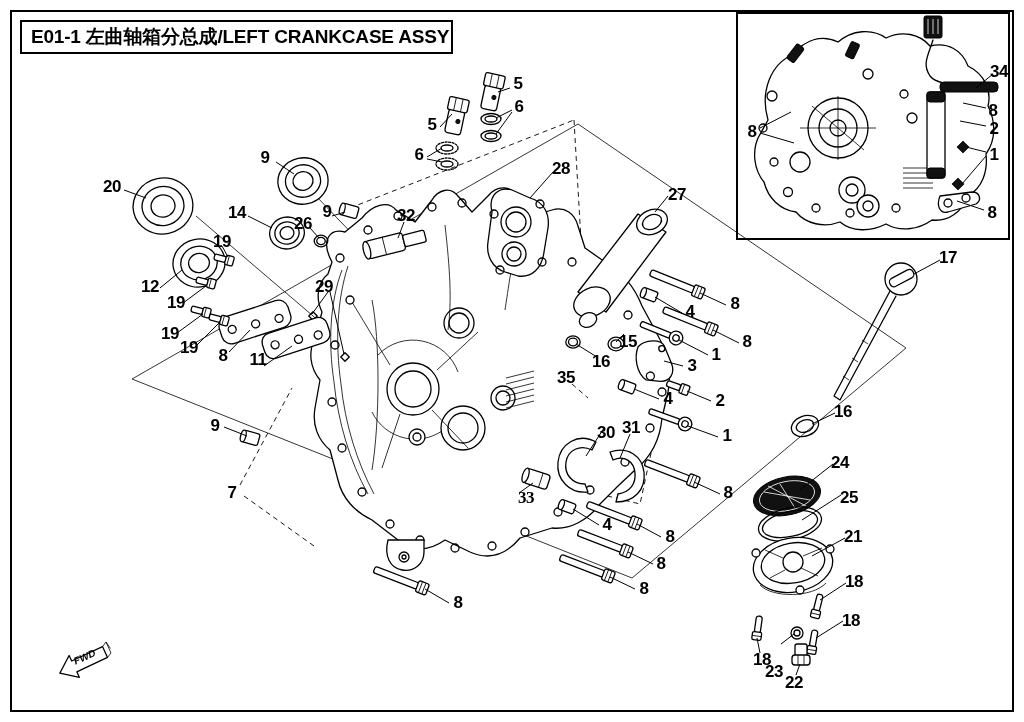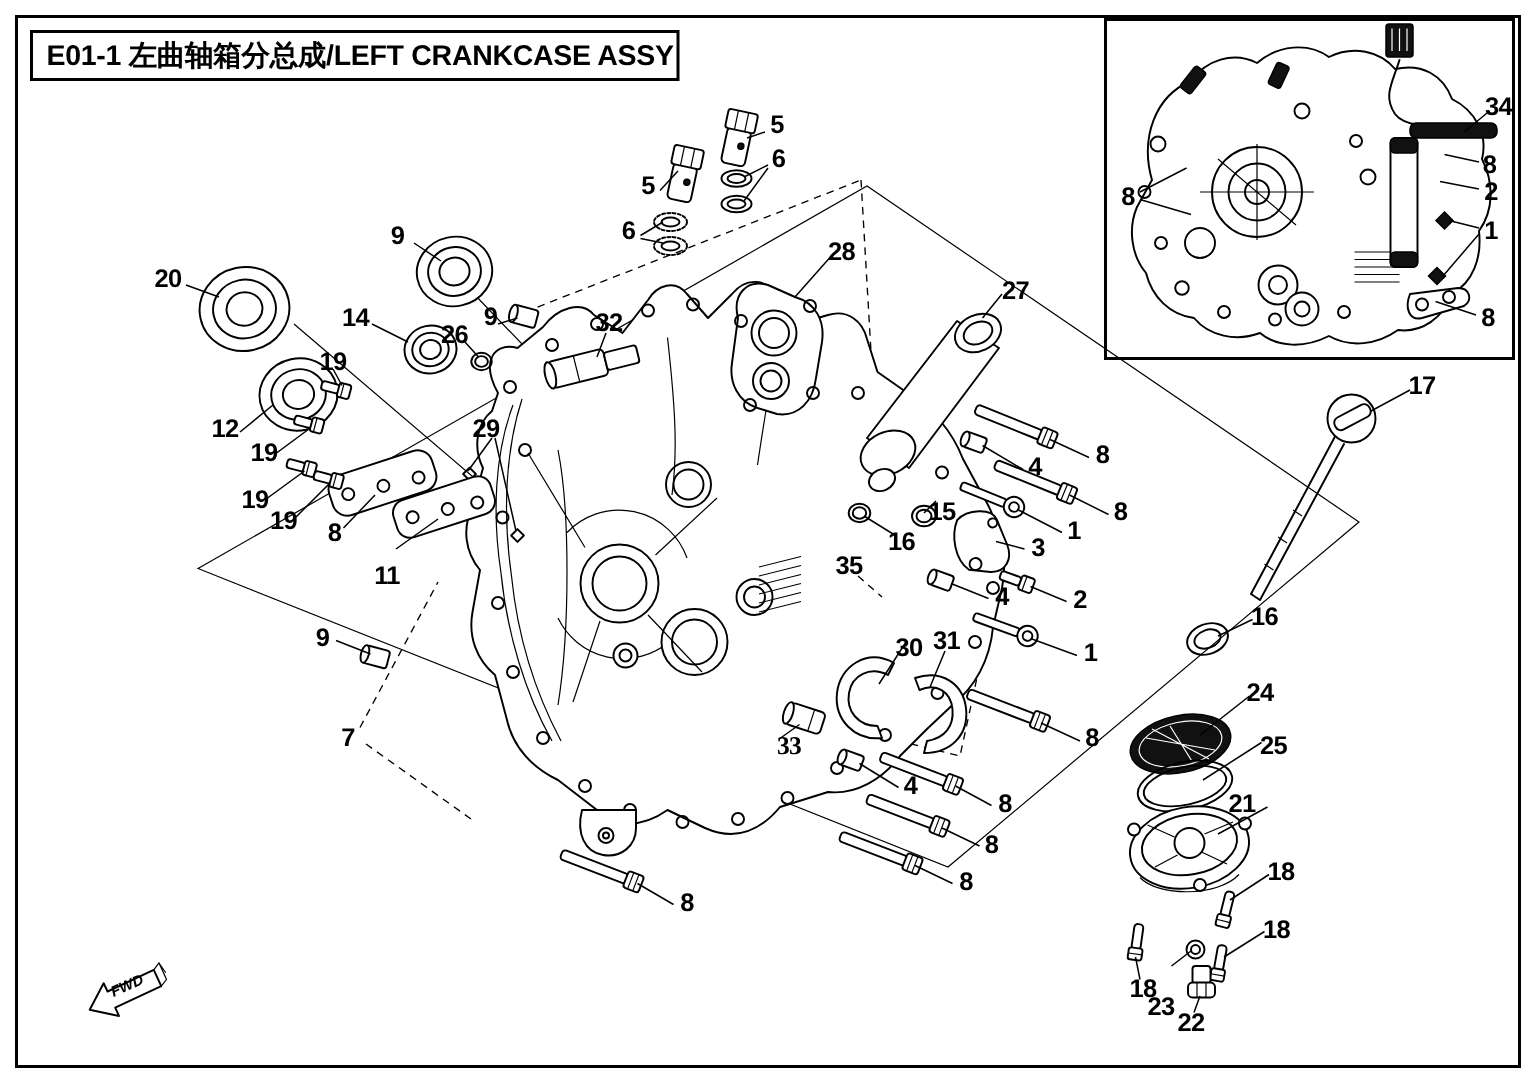--- a/index.html
+++ b/index.html
@@ -389,21 +389,21 @@
       <span class="callout" style="left: 419px; top: 154px;">6</span>
       <span class="callout" style="left: 561px; top: 168px;">28</span>
       <span class="callout" style="left: 677px; top: 194px;">27</span>
       <span class="callout" style="left: 948px; top: 257px;">17</span>
       <span class="callout" style="left: 150px; top: 286px;">12</span>
       <span class="callout" style="left: 222px; top: 241px;">19</span>
       <span class="callout" style="left: 176px; top: 302px;">19</span>
       <span class="callout" style="left: 170px; top: 333px;">19</span>
       <span class="callout" style="left: 189px; top: 347px;">19</span>
       <span class="callout" style="left: 223px; top: 355px;">8</span>
-      <span class="callout" style="left: 258px; top: 384px;">11</span>
+      <span class="callout" style="left: 258px; top: 359px;">11</span>
       <span class="callout" style="left: 324px; top: 286px;">29</span>
       <span class="callout" style="left: 628px; top: 341px;">15</span>
       <span class="callout" style="left: 601px; top: 361px;">16</span>
       <span class="callout" style="left: 843px; top: 411px;">16</span>
       <span class="callout" style="left: 692px; top: 365px;">3</span>
       <span class="callout" style="left: 716px; top: 354px;">1</span>
       <span class="callout" style="left: 727px; top: 435px;">1</span>
       <span class="callout" style="left: 720px; top: 400px;">2</span>
       <span class="callout" style="left: 690px; top: 311px;">4</span>
       <span class="callout" style="left: 668px; top: 398px;">4</span>
@@ -416,21 +416,21 @@
       <span class="callout" style="left: 644px; top: 588px;">8</span>
       <span class="callout" style="left: 458px; top: 602px;">8</span>
       <span class="callout" style="left: 566px; top: 377px;">35</span>
       <span class="callout" style="left: 606px; top: 432px;">30</span>
       <span class="callout" style="left: 631px; top: 427px;">31</span>
       <span class="callout" style="left: 526px; top: 497px; font-family: Liberation Serif, serif;">33</span>
       <span class="callout" style="left: 232px; top: 492px;">7</span>
       <span class="callout" style="left: 215px; top: 425px;">9</span>
       <span class="callout" style="left: 840px; top: 462px;">24</span>
       <span class="callout" style="left: 849px; top: 497px;">25</span>
-      <span class="callout" style="left: 828px; top: 536px;">21</span>
+      <span class="callout" style="left: 853px; top: 536px;">21</span>
       <span class="callout" style="left: 854px; top: 581px;">18</span>
       <span class="callout" style="left: 851px; top: 620px;">18</span>
       <span class="callout" style="left: 762px; top: 659px;">18</span>
       <span class="callout" style="left: 774px; top: 671px;">23</span>
       <span class="callout" style="left: 794px; top: 682px;">22</span>
       <span class="callout" style="left: 752px; top: 131px;">8</span>
       <span class="callout" style="left: 999px; top: 71px;">34</span>
       <span class="callout" style="left: 993px; top: 110px;">8</span>
       <span class="callout" style="left: 994px; top: 128px;">2</span>
       <span class="callout" style="left: 994px; top: 154px;">1</span>

